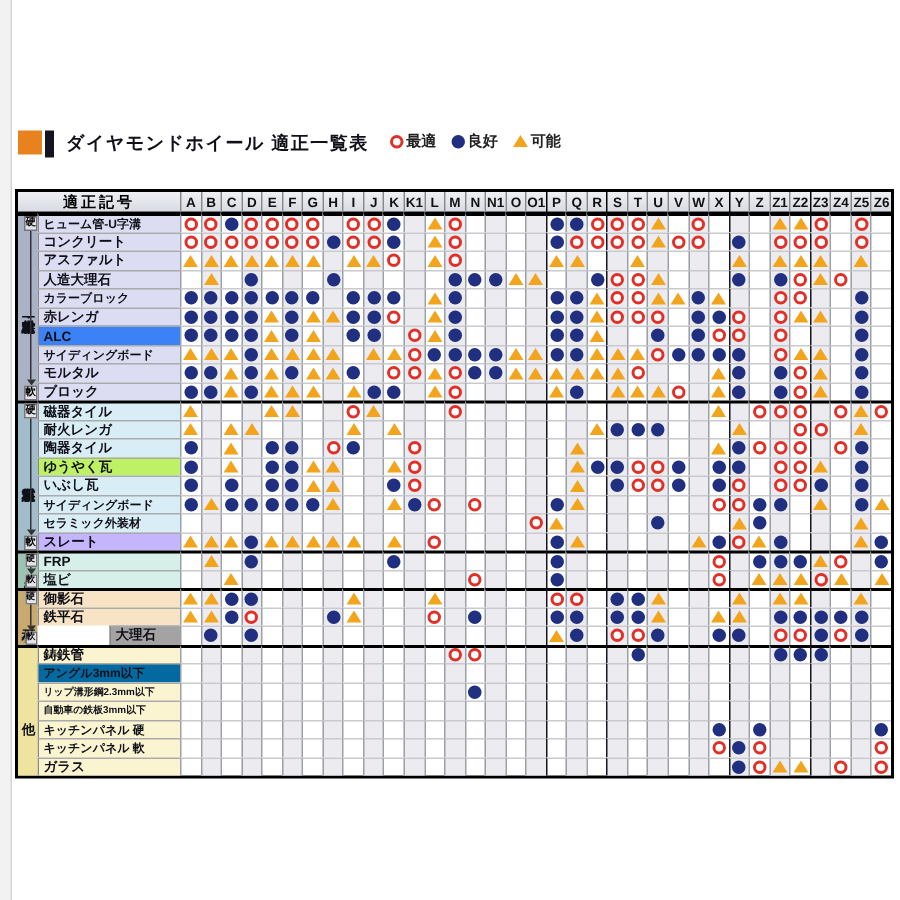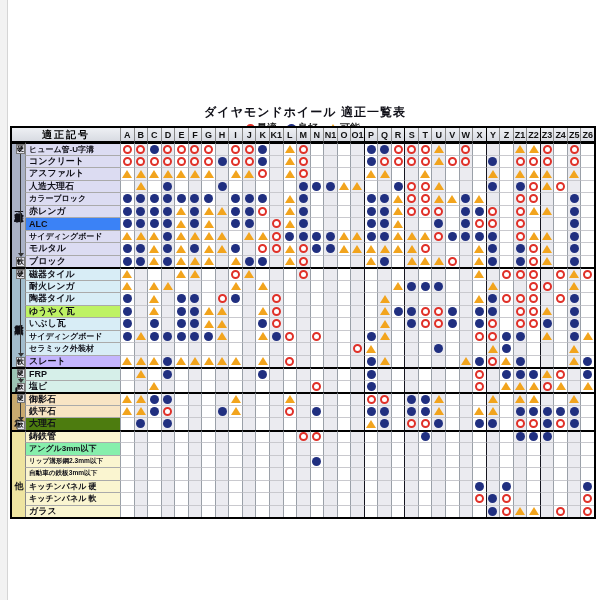--- a/index.html
+++ b/index.html
@@ -1,20 +1,20 @@
 <!DOCTYPE html>
 <html><head>
 <meta charset="utf-8">
 <style>
   html,body{margin:0;padding:0;background:#fff;}
   .page{position:relative;width:600px;height:600px;background:#ffffff;overflow:hidden;
         font-family:"Liberation Sans","DejaVu Sans",sans-serif;}
   .left-strip{position:absolute;left:0;top:0;width:7px;height:600px;background:#f2f2f2;border-right:1px solid #d5d5d5;}
   
-  .titlebar{position:absolute;left:12px;top:104px;width:578px;height:20px;display:flex;align-items:center;flex-direction:column;}
+  .titlebar{position:absolute;left:12px;top:87px;width:578px;height:20px;display:flex;align-items:flex-start;}
   .sq-orange{width:16px;height:16px;background:#e8821e;display:inline-block;}
   .sq-black{width:6px;height:18px;background:#14141e;display:inline-block;margin-left:2px;}
   .title-text{font-size:12px;font-weight:bold;color:#101018;margin-left:8px;letter-spacing:1px;white-space:nowrap;}
   .legend{display:flex;align-items:center;margin-left:14px;}
   .legend-item{display:flex;align-items:center;margin-right:10px;}
   .legend-item .lbl{font-size:10px;font-weight:bold;color:#222;margin-left:2px;white-space:nowrap;}
   
   .mk{display:inline-block;}
   .mk-b{width:5px;height:5px;border:2.4px solid #e03028;border-radius:50%;background:#fff;}
   .mk-g{width:9px;height:9px;border-radius:50%;background:#202f80;}
@@ -1771,21 +1771,21 @@
         <div class="cell mcell strip hv">
           <span class="mk mk-g"></span>
         </div>
         <div class="cell mcell">
           <span class="mk mk-g"></span>
         </div>
         <div class="cell mcell strip">
           <span class="mk mk-g"></span>
         </div>
         <div class="cell mcell"></div>
-        <div class="cell labcell" style="background: #4d7c0f; font-size: 9px;">大理石</div>
+        <div class="cell labcell" style="background: #a3a3a3; font-size: 9px; margin-left: 48px;">大理石</div>
         <div class="cell mcell"></div>
         <div class="cell mcell strip">
           <span class="mk mk-g"></span>
         </div>
         <div class="cell mcell"></div>
         <div class="cell mcell strip">
           <span class="mk mk-g"></span>
         </div>
         <div class="cell mcell"></div>
         <div class="cell mcell strip"></div>
@@ -1886,21 +1886,21 @@
         </div>
         <div class="cell mcell gtop">
           <span class="mk mk-g"></span>
         </div>
         <div class="cell mcell strip hv gtop">
           <span class="mk mk-g"></span>
         </div>
         <div class="cell mcell gtop"></div>
         <div class="cell mcell strip gtop"></div>
         <div class="cell mcell gtop"></div>
-        <div class="cell labcell" style="background: #86efac; font-size: 8px;">アングル3mm以下</div>
+        <div class="cell labcell" style="background: #0369a1; font-size: 8px;">アングル3mm以下</div>
         <div class="cell mcell"></div>
         <div class="cell mcell strip"></div>
         <div class="cell mcell"></div>
         <div class="cell mcell strip"></div>
         <div class="cell mcell"></div>
         <div class="cell mcell strip"></div>
         <div class="cell mcell"></div>
         <div class="cell mcell strip"></div>
         <div class="cell mcell"></div>
         <div class="cell mcell strip"></div>

